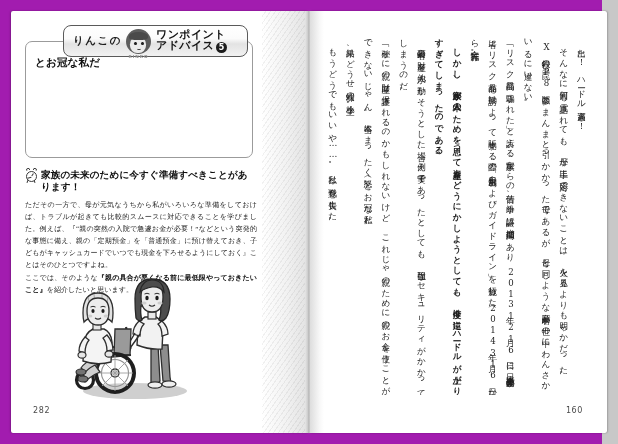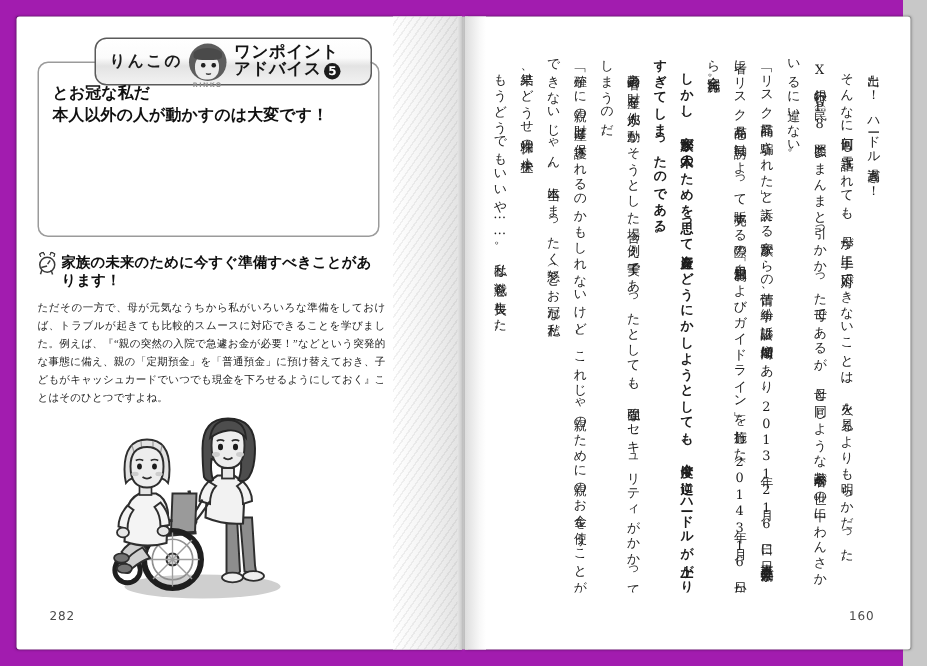--- a/index.html
+++ b/index.html
@@ -397,38 +397,38 @@
           <span class="tab-two-line">
             <div>ワンポイント</div>
             <div><span>アドバイス</span><span class="num-badge">5</span></div>
           </span>
         </div>
       </div>
 
       <div id="advice-body">
         <div class="adv-title">
           <div>とお冠な私だ</div>
-          <div>本人以外の人が動かすのは大変です！</div>
         </div>
       </div>
 
       <div id="prep-block">
         <div id="prep-head">
           <span id="clock-icon">
             <span class="bell-l"></span>
             <span class="bell-r"></span>
             <span class="dial"></span>
             <span class="hand-h"></span>
             <span class="hand-m"></span>
             <span class="foot-l"></span>
             <span class="foot-r"></span>
           </span>
           <span class="prep-title">家族の未来のために今すぐ準備すべきことがあります！</span>
         </div>
         <div class="prep-para">ただその一方で、母が元気なうちから私がいろいろな準備をしておけば、トラブルが起きても比較的スムースに対応できることを学びました。例えば、『“親の突然の入院で急遽お金が必要！”などという突発的な事態に備え、親の「定期預金」を「普通預金」に預け替えておき、子どもがキャッシュカードでいつでも現金を下ろせるようにしておく』ことはそのひとつですよね。</div>
+        <div class="prep-para"><span>ここでは、そのような</span><span class="bold-quote">『親の具合が悪くなる前に最低限やっておきたいこと』</span><span>を紹介したいと思います。</span></div>
       </div>
 
       <div id="illustration">
         <svg width="160" height="130" viewBox="0 0 160 130" aria-hidden="true">
 
           <ellipse cx="76" cy="118" rx="52" ry="8" fill="#cfcfcf"></ellipse>
 
           <path d="M92 72 L92 110 L98 112 L101 108 L99 72 Z" fill="#8d8d8d" stroke="#2e2e2e" stroke-width="1.3"></path>
           <path d="M101 72 L104 108 L112 110 L111 104 L109 72 Z" fill="#8d8d8d" stroke="#2e2e2e" stroke-width="1.3"></path>
 

